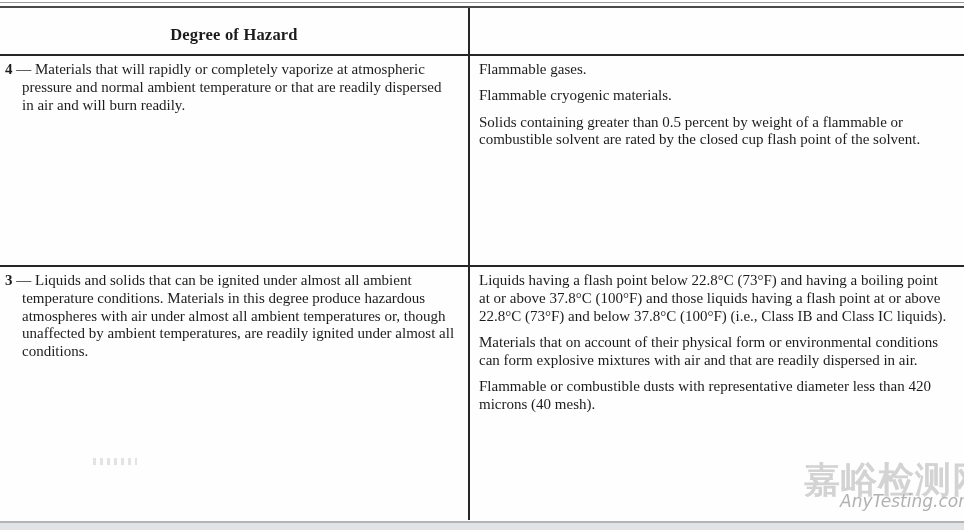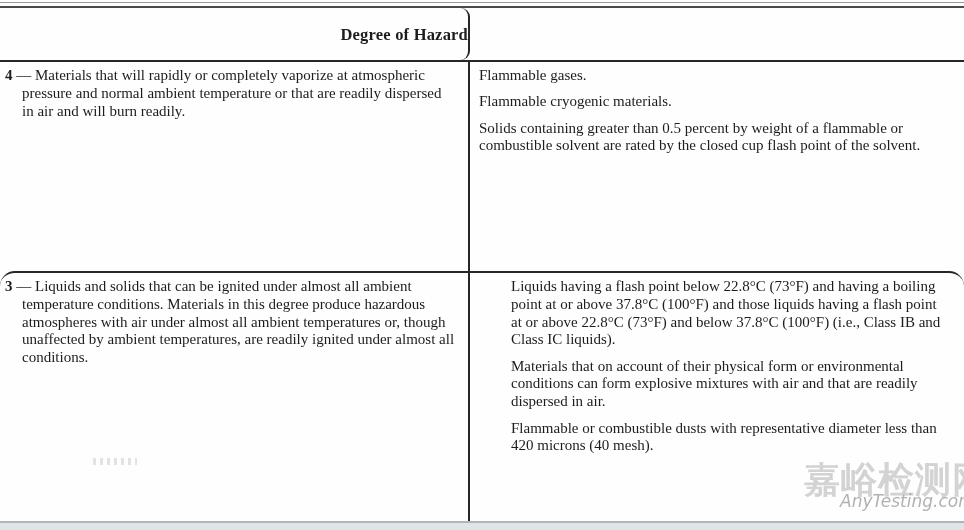--- a/index.html
+++ b/index.html
@@ -30,36 +30,34 @@
 
   .hazard-table {
     position: absolute; top: 8px; left: 0; right: 0;
   }
   .thead {
     display: grid;
     grid-template-columns: 470px 1fr;
     border-bottom: 2px solid #262626;
   }
   .th {
-    text-align: right;
+    text-align: center;
     font-weight: bold;
     font-size: 16.5px;
-    padding: 17px 0 15px 0;
+    padding: 17px 0 9px 0;
     letter-spacing: 0.2px;
-    border-radius: 9px;
   }
   .th-left { border-right: 2px solid #262626; }
 
   .row {
     display: grid;
     grid-template-columns: 470px 1fr;
-    border-radius: 15px;
   }
   .row-degree-4 { min-height: 209px; }
-  .row-degree-3 { min-height: 255px; border-top: 2px solid #262626; gap: 32px; }
+  .row-degree-3 { min-height: 255px; border-top: 2px solid #262626; }
 
   .cell-left {
     border-right: 2px solid #262626;
     padding: 5px 12px 4px 5px;
   }
   .cell-right {
     padding: 5px 14px 4px 9px;
   }
   .cell p {
     margin: 0 0 8.5px 0;

